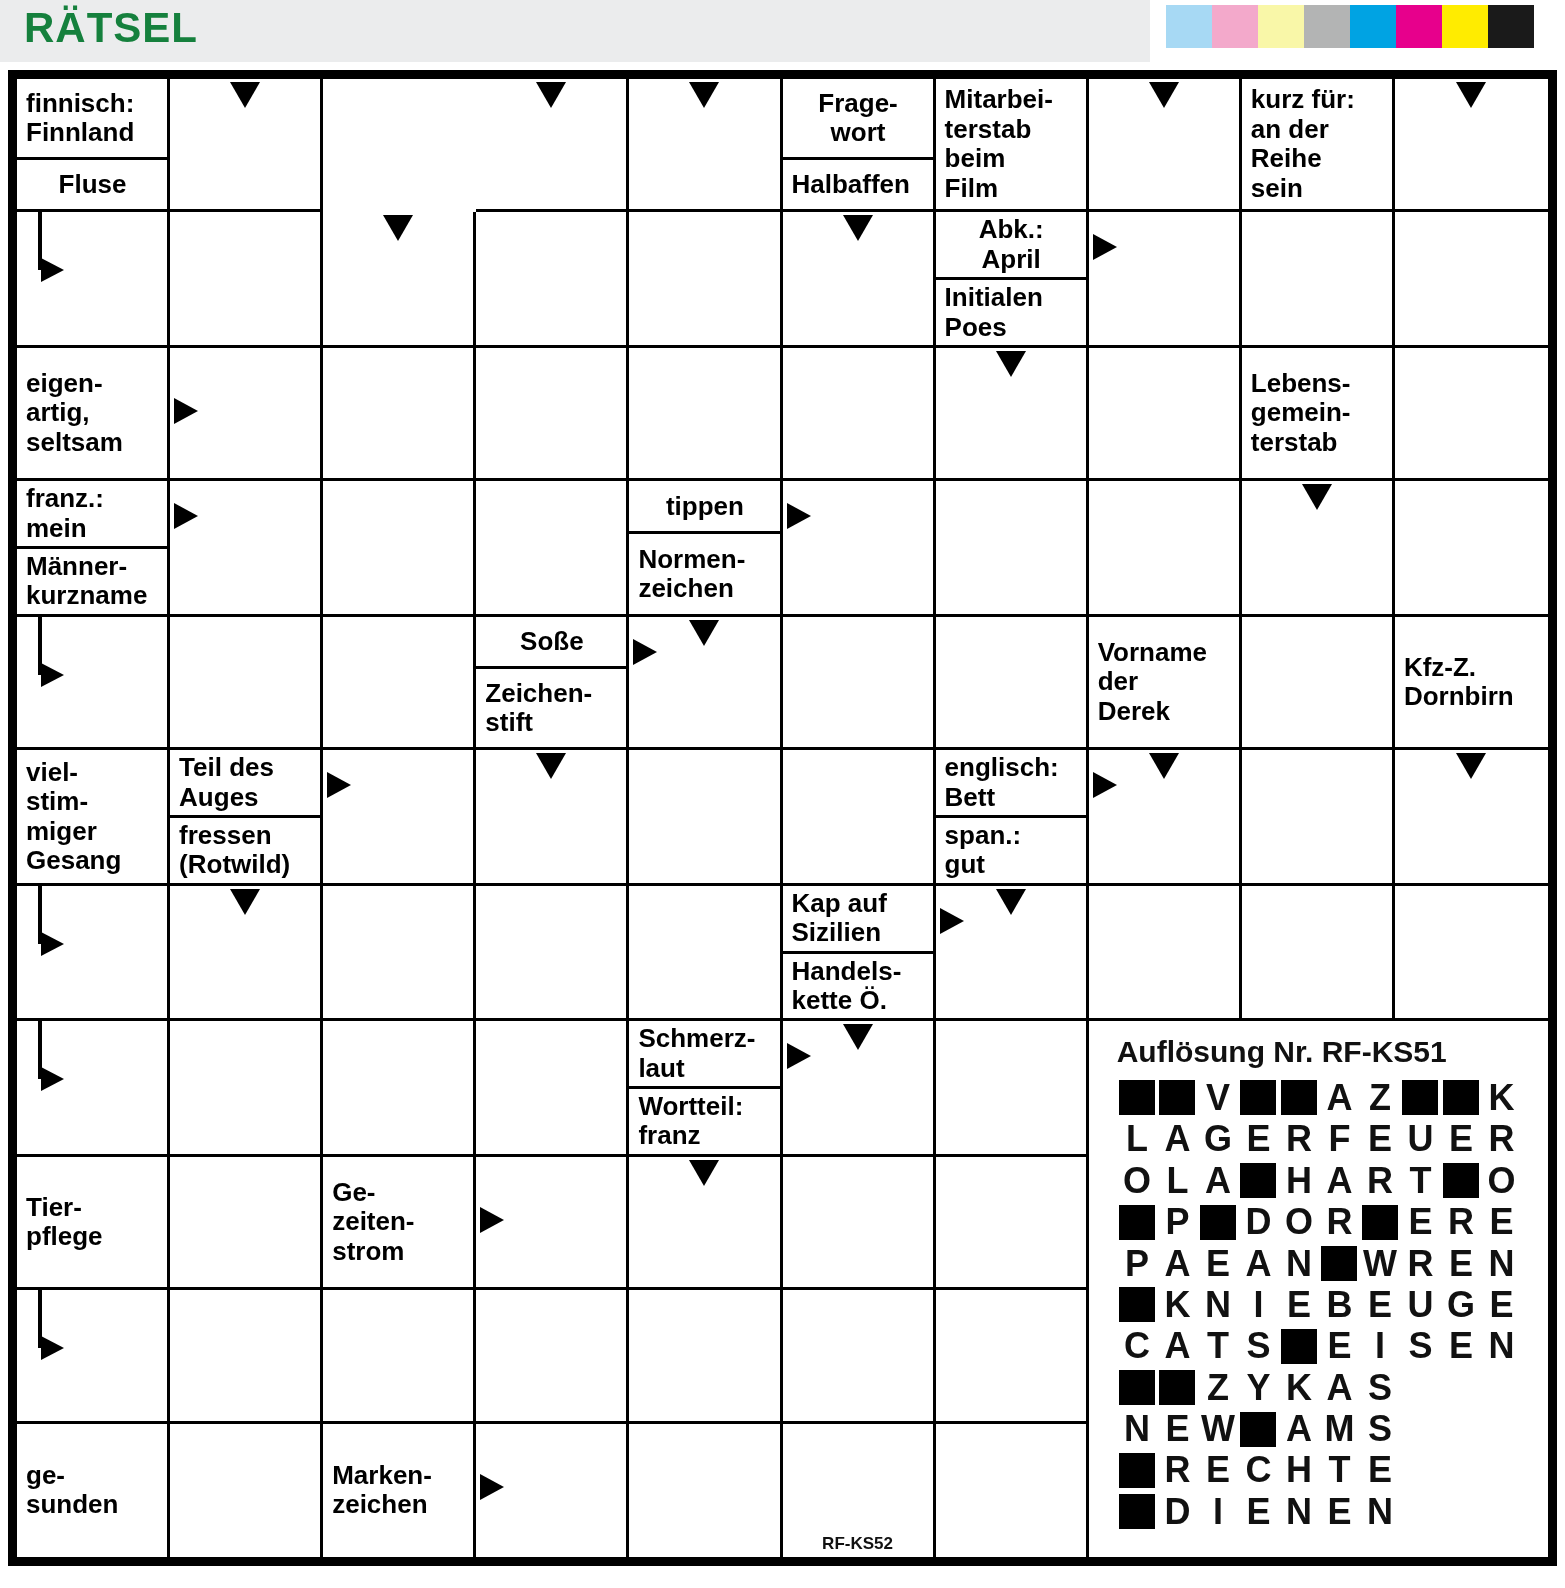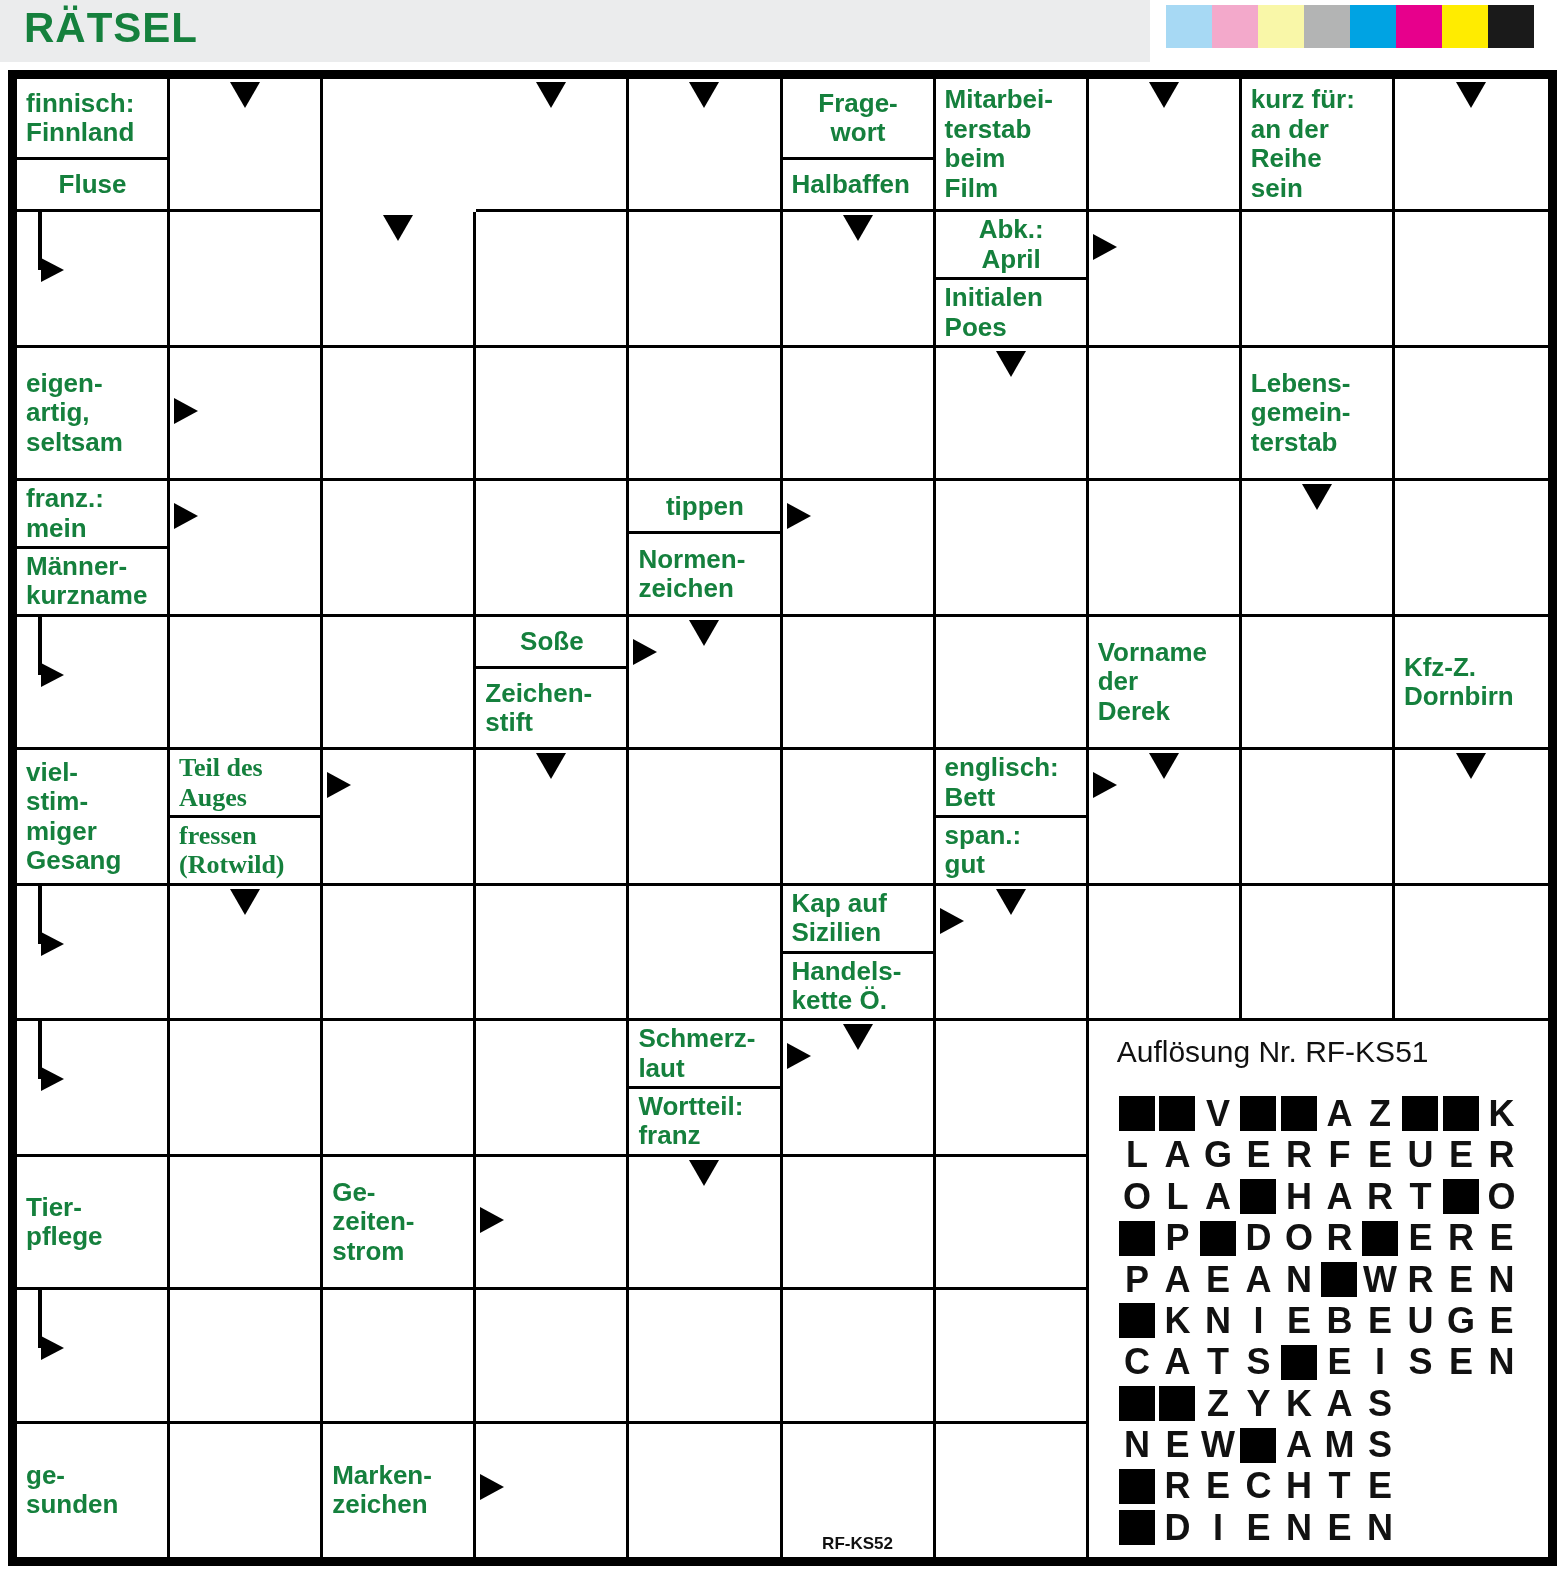--- a/index.html
+++ b/index.html
@@ -31,21 +31,21 @@
     border-right:3px solid #000; border-bottom:3px solid #000;
     display:flex; flex-direction:column;
   }
   .cell.last-col { border-right:none; }
   .cell.last-row { border-bottom:none; }
 
   .sec {
     flex:1 1 auto; display:flex; flex-direction:column; justify-content:center;
     padding:3px 3px 3px 9px;
     font-weight:bold; font-size:26px; line-height:1.13;
-    white-space:pre-line; color:#15803d;
+    white-space:pre-line; color:#000000;
   }
   .sec.divided { border-top:3px solid #000; }
   .sec.center { text-align:center; padding-left:4px; }
 
   .arr-down {
     position:absolute; top:3px; left:50%; transform:translateX(-50%);
     width:0; height:0;
     border-left:15px solid transparent; border-right:15px solid transparent;
     border-top:26px solid #000;
   }
@@ -61,21 +61,21 @@
     position:absolute; left:24px; top:46px; width:0; height:0;
     border-top:12px solid transparent; border-bottom:12px solid transparent;
     border-left:23px solid #000;
   }
   .cell-code {
     position:absolute; bottom:3px; left:0; right:0;
     text-align:center; font-weight:bold; font-size:17px;
   }
 
   .solution { padding:14px 8px 4px 28px; }
-  .sol-title { font-size:30px; font-weight:normal; margin-bottom:24px; white-space:nowrap; }
+  .sol-title { font-size:30px; font-weight:bold; margin-bottom:8px; white-space:nowrap; }
   .sol-row { display:flex; height:41.4px; align-items:center; }
   .sol-letter { display:block; width:40.5px; text-align:center; font-size:36px; font-weight:bold; line-height:1; }
   .sol-block { display:flex; width:40.5px; height:100%; align-items:center; justify-content:center; }
   .sol-block::after { content:""; display:block; width:36px; height:35px; background:#000; }
 </style>
 </head>
 <body>
 
 <div class="masthead">
   <h1>RÄTSEL</h1>
@@ -227,21 +227,21 @@
     <div class="cell last-col" style="grid-area: 5 / 10;">
       <div class="sec">Kfz-Z.
 Dornbirn</div>
     </div>
     <div class="cell" style="grid-area: 6 / 1;">
       <div class="sec">viel-
 stim-
 miger
 Gesang</div>
     </div>
-    <div class="cell" style="grid-area: 6 / 2; font-family: Liberation Serif, serif;">
+    <div class="cell" style="grid-area: 6 / 2;">
       <div class="sec">Teil des
 Auges</div>
       <div class="sec divided">fressen
 (Rotwild)</div>
     </div>
     <div class="cell" style="grid-area: 6 / 3;">
       <div class="arr-right top"></div>
     </div>
     <div class="cell" style="grid-area: 6 / 4;">
       <div class="arr-down"></div>

